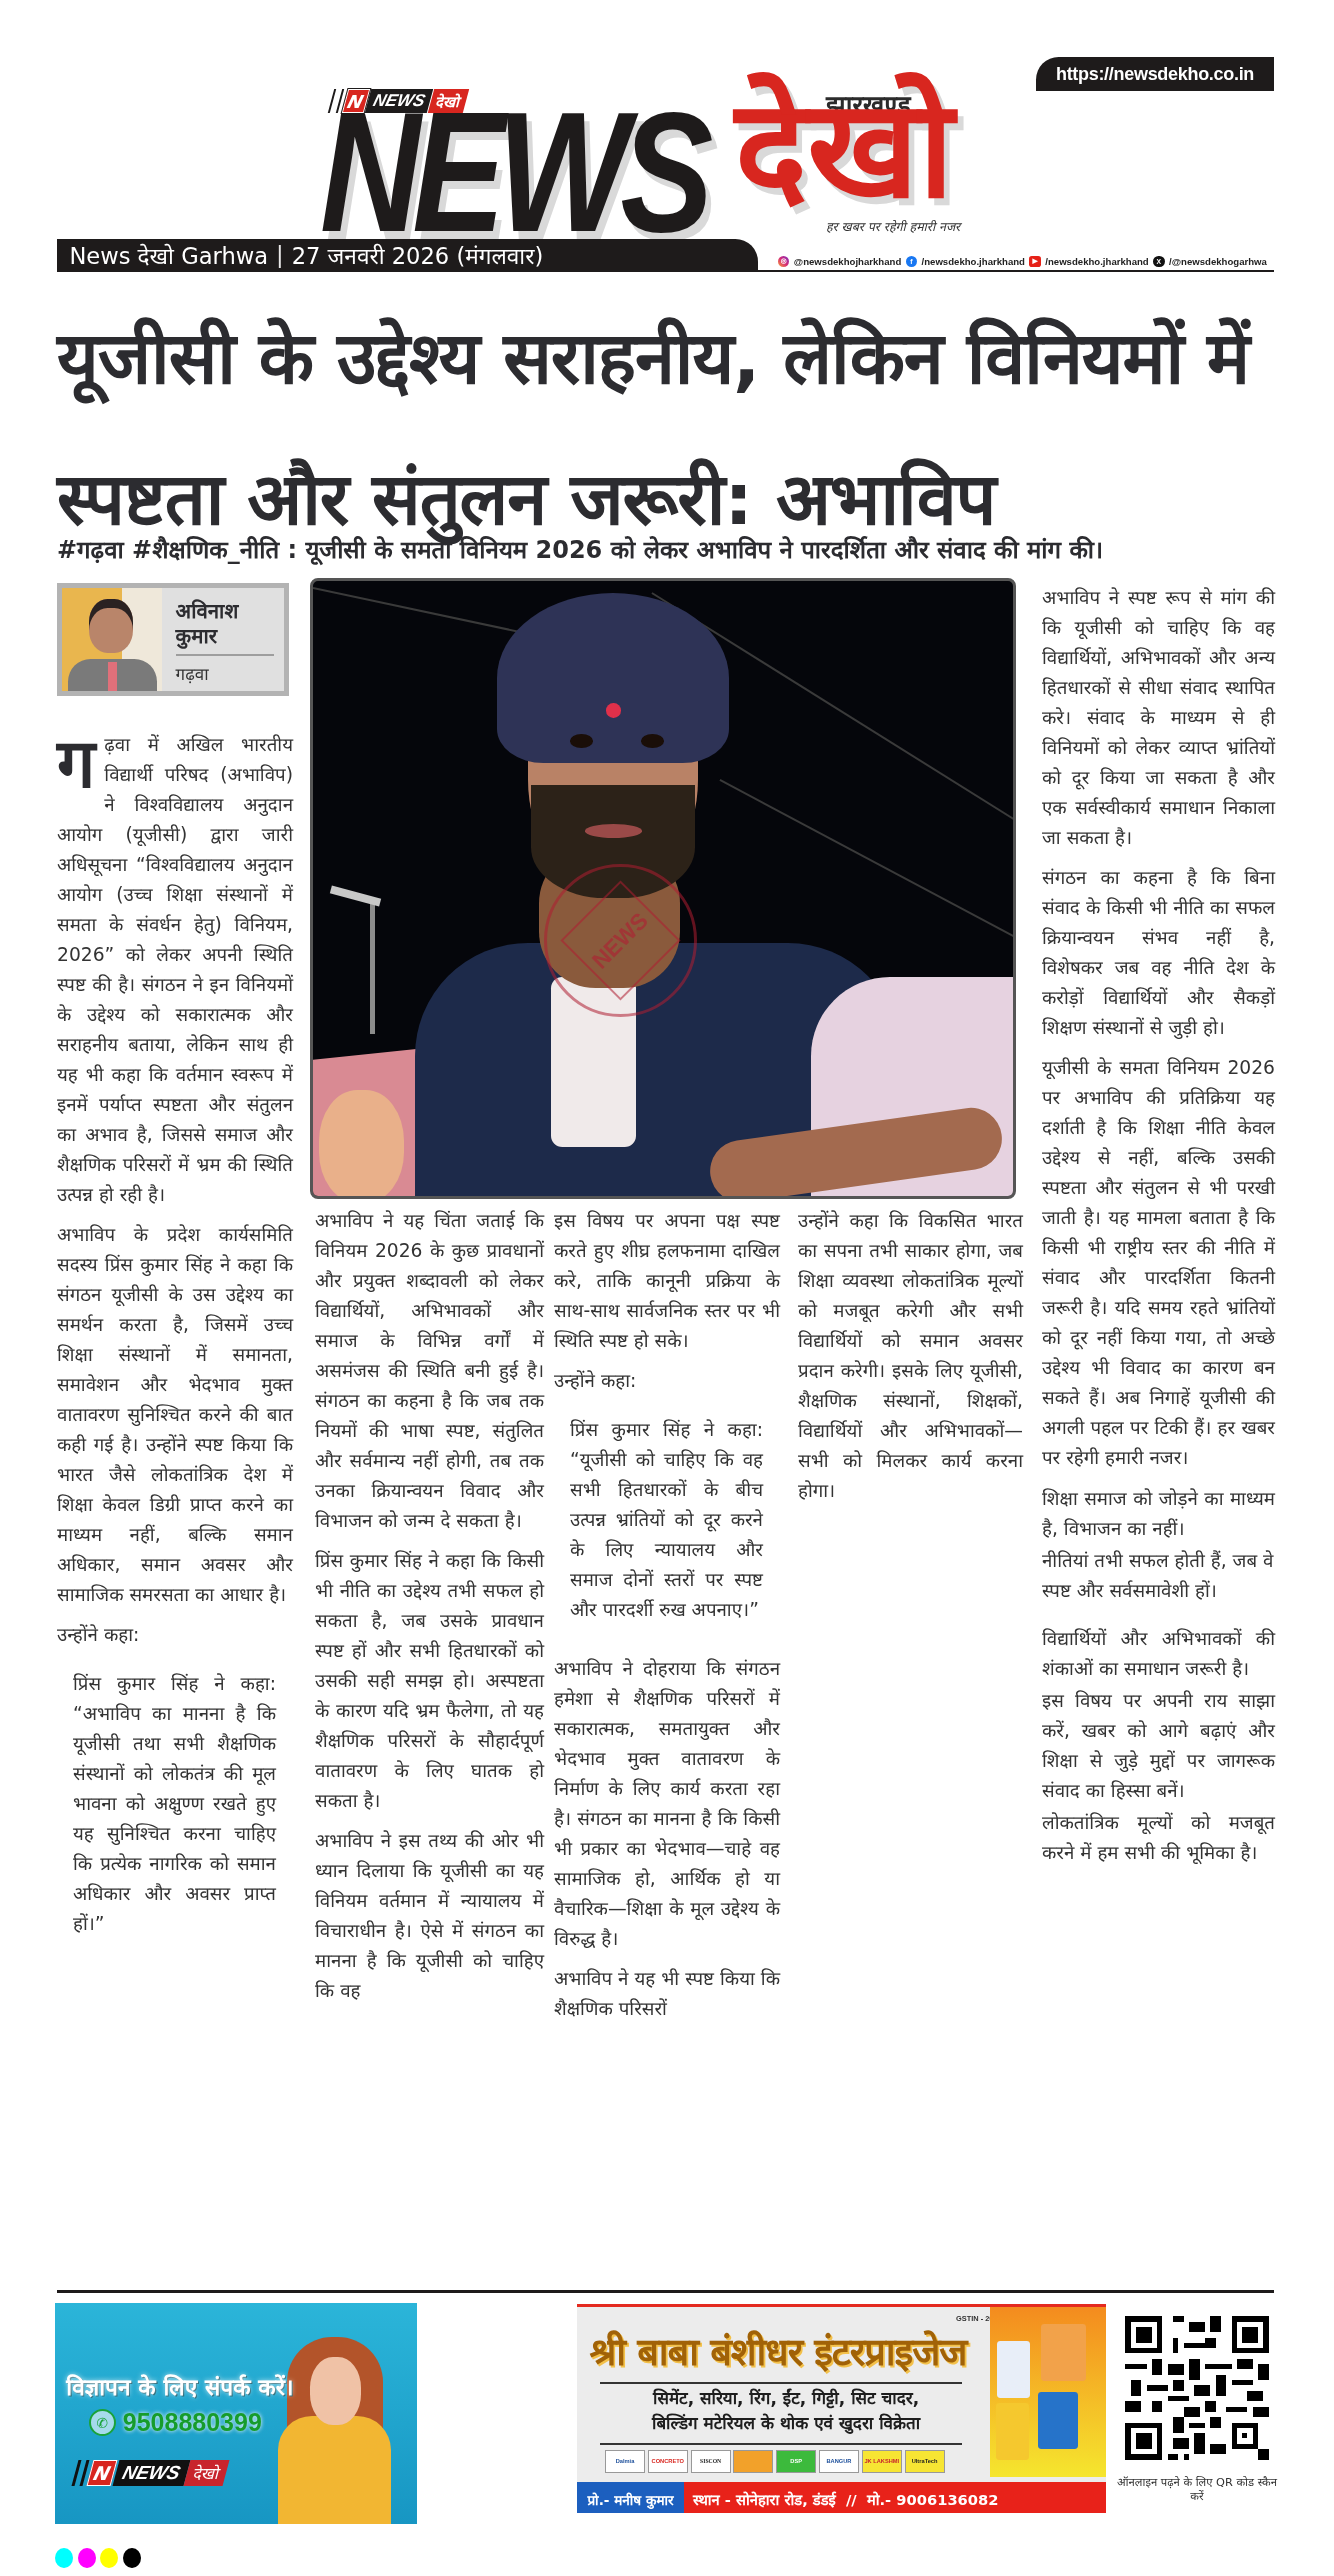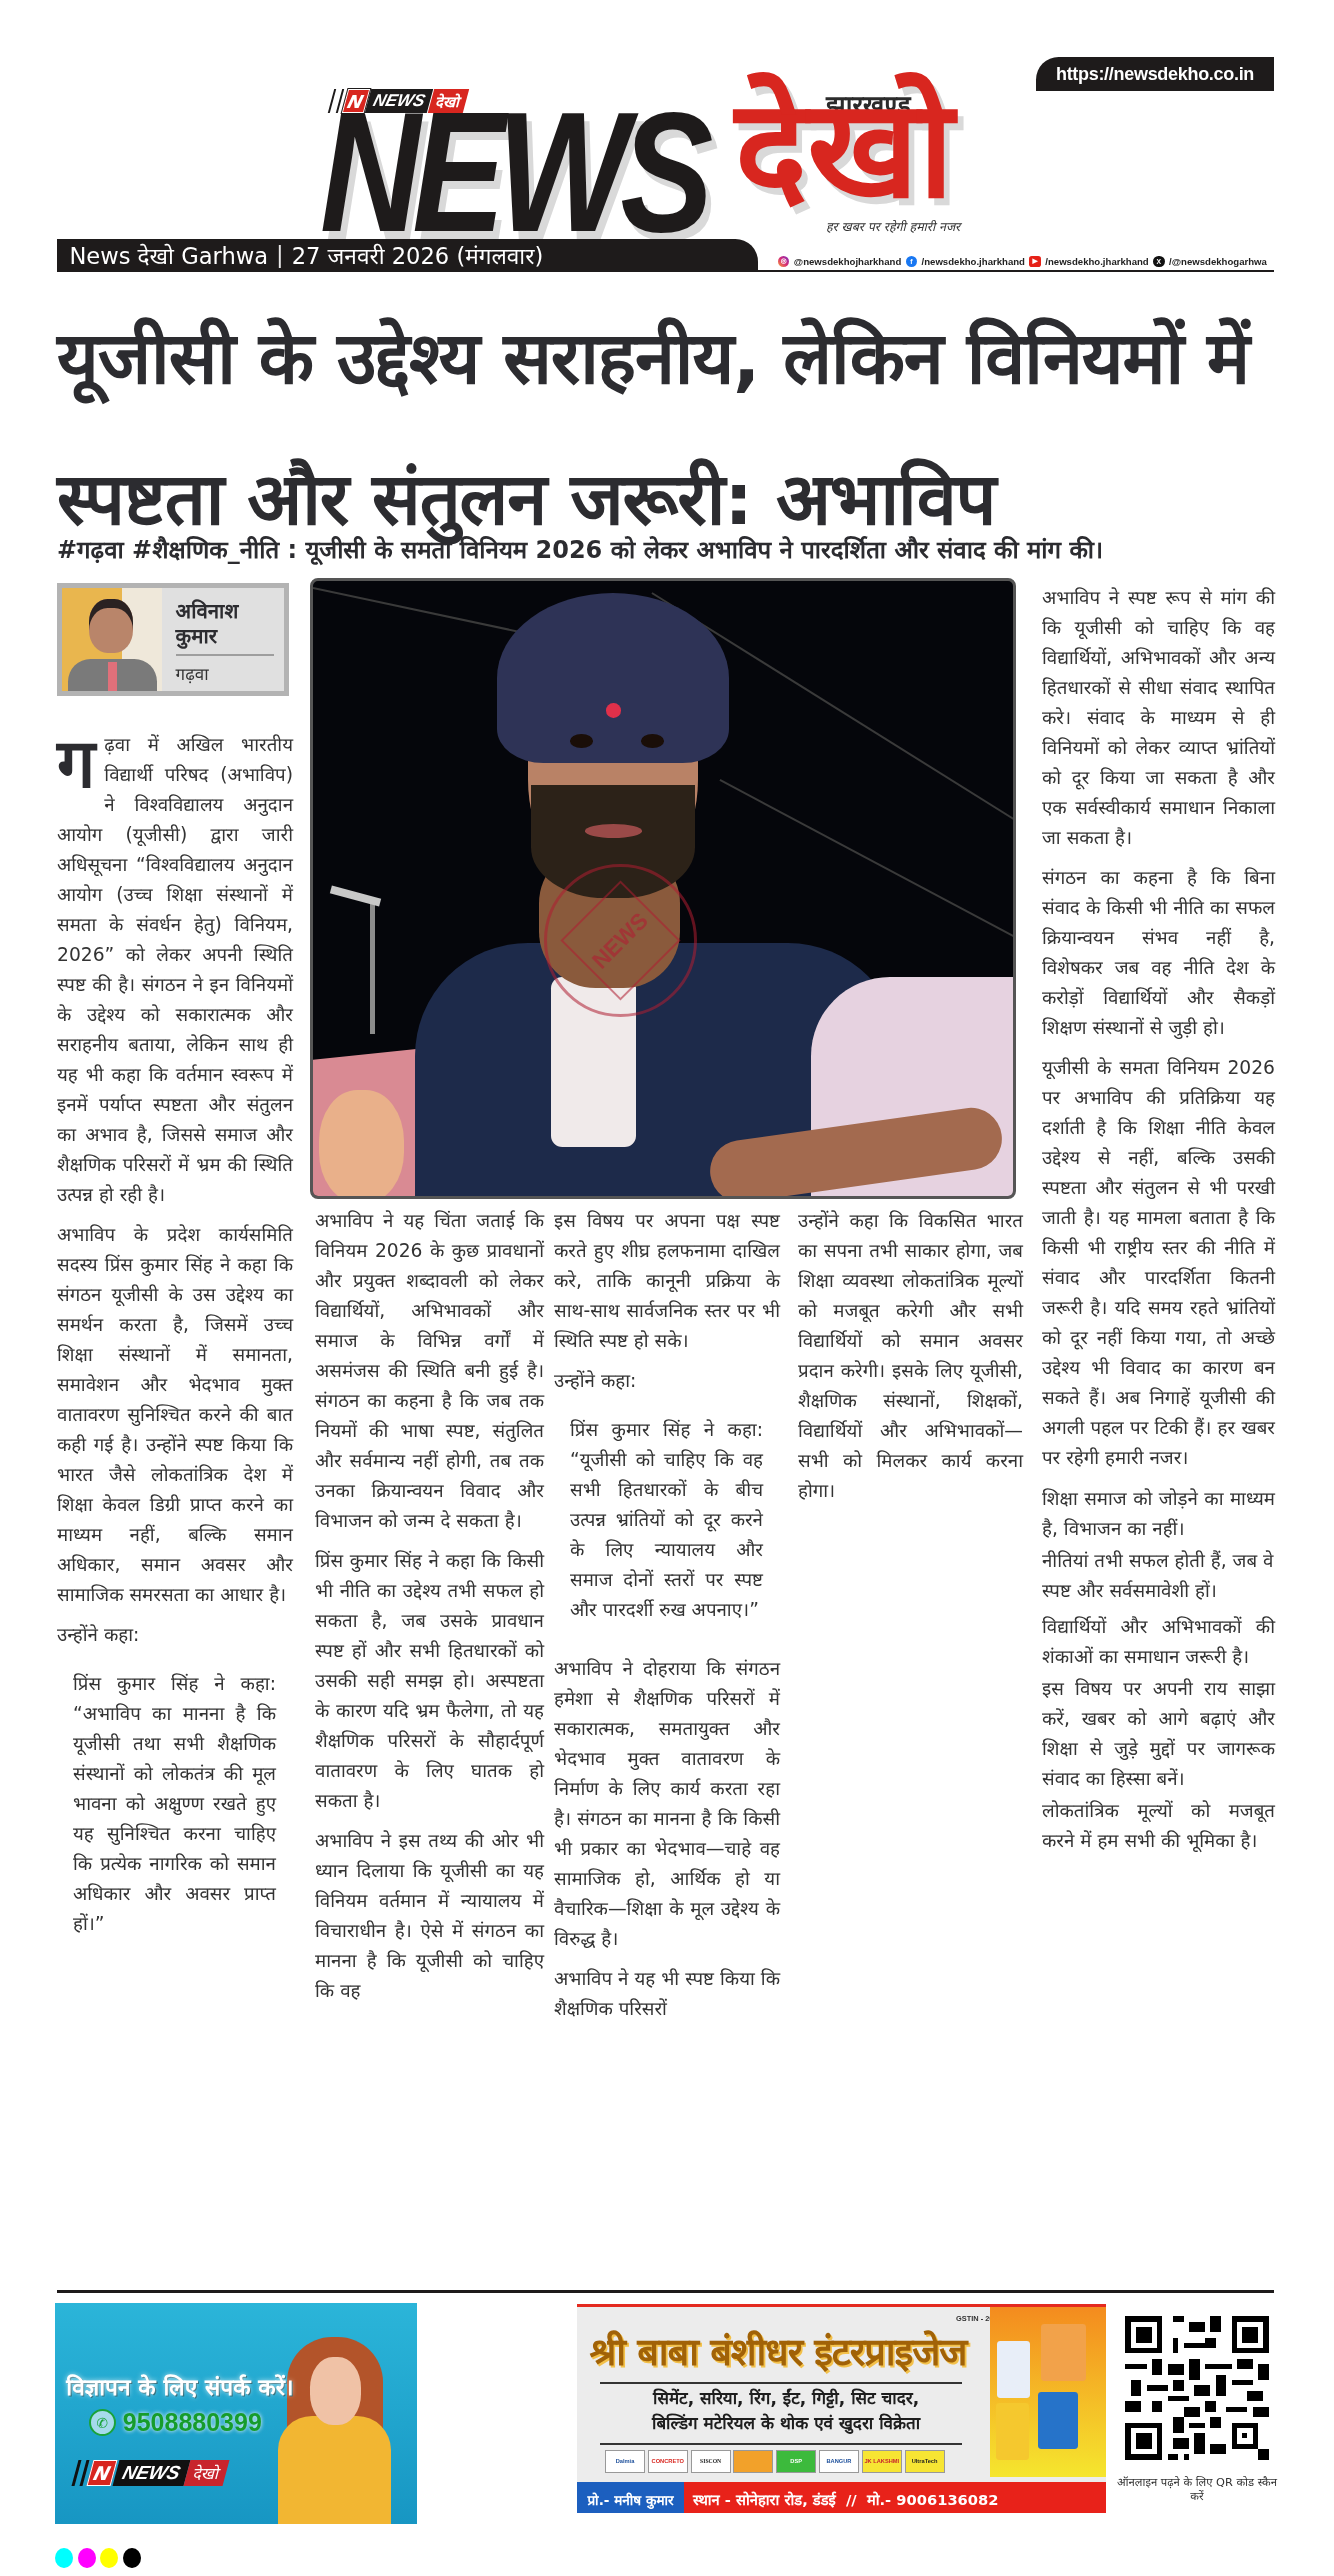--- a/index.html
+++ b/index.html
@@ -228,21 +228,21 @@
 
 <div class="col col4">
   <p>उन्होंने कहा कि विकसित भारत का सपना तभी साकार होगा, जब शिक्षा व्यवस्था लोकतांत्रिक मूल्यों को मजबूत करेगी और सभी विद्यार्थियों को समान अवसर प्रदान करेगी। इसके लिए यूजीसी, शैक्षणिक संस्थानों, शिक्षकों, विद्यार्थियों और अभिभावकों—सभी को मिलकर कार्य करना होगा।</p>
 </div>
 
 <div class="col col5">
   <p>अभाविप ने स्पष्ट रूप से मांग की कि यूजीसी को चाहिए कि वह विद्यार्थियों, अभिभावकों और अन्य हितधारकों से सीधा संवाद स्थापित करे। संवाद के माध्यम से ही विनियमों को लेकर व्याप्त भ्रांतियों को दूर किया जा सकता है और एक सर्वस्वीकार्य समाधान निकाला जा सकता है।</p>
   <p>संगठन का कहना है कि बिना संवाद के किसी भी नीति का सफल क्रियान्वयन संभव नहीं है, विशेषकर जब वह नीति देश के करोड़ों विद्यार्थियों और सैकड़ों शिक्षण संस्थानों से जुड़ी हो।</p>
   <p>यूजीसी के समता विनियम 2026 पर अभाविप की प्रतिक्रिया यह दर्शाती है कि शिक्षा नीति केवल उद्देश्य से नहीं, बल्कि उसकी स्पष्टता और संतुलन से भी परखी जाती है। यह मामला बताता है कि किसी भी राष्ट्रीय स्तर की नीति में संवाद और पारदर्शिता कितनी जरूरी है। यदि समय रहते भ्रांतियों को दूर नहीं किया गया, तो अच्छे उद्देश्य भी विवाद का कारण बन सकते हैं। अब निगाहें यूजीसी की अगली पहल पर टिकी हैं। हर खबर पर रहेगी हमारी नजर।</p>
   <p style="margin-bottom:2.3px">शिक्षा समाज को जोड़ने का माध्यम है, विभाजन का नहीं।</p>
-  <p style="margin-bottom:6px;text-align:left">नीतियां तभी सफल होती हैं, जब वे स्पष्ट और सर्वसमावेशी हों।</p>
+  <p style="margin-bottom:18px;text-align:left">नीतियां तभी सफल होती हैं, जब वे स्पष्ट और सर्वसमावेशी हों।</p>
   <p style="margin-bottom:2.3px">विद्यार्थियों और अभिभावकों की शंकाओं का समाधान जरूरी है।</p>
   <p style="margin-bottom:2.3px">इस विषय पर अपनी राय साझा करें, खबर को आगे बढ़ाएं और शिक्षा से जुड़े मुद्दों पर जागरूक संवाद का हिस्सा बनें।</p>
   <p style="margin-bottom:2.3px">लोकतांत्रिक मूल्यों को मजबूत करने में हम सभी की भूमिका है।</p>
 </div>
 
 <div class="footer-rule"></div>
 
 <div class="ad-left">
   <div class="woman-hair"></div>
     <div class="woman-body"></div>

